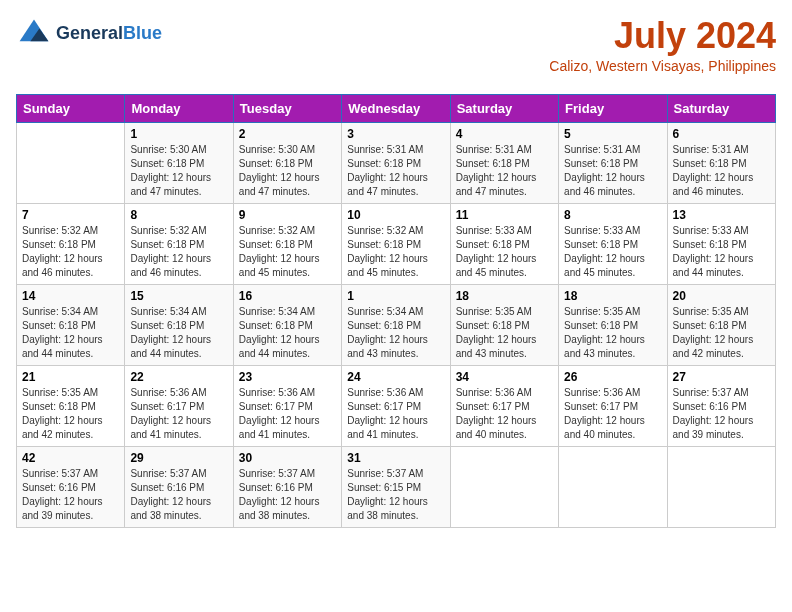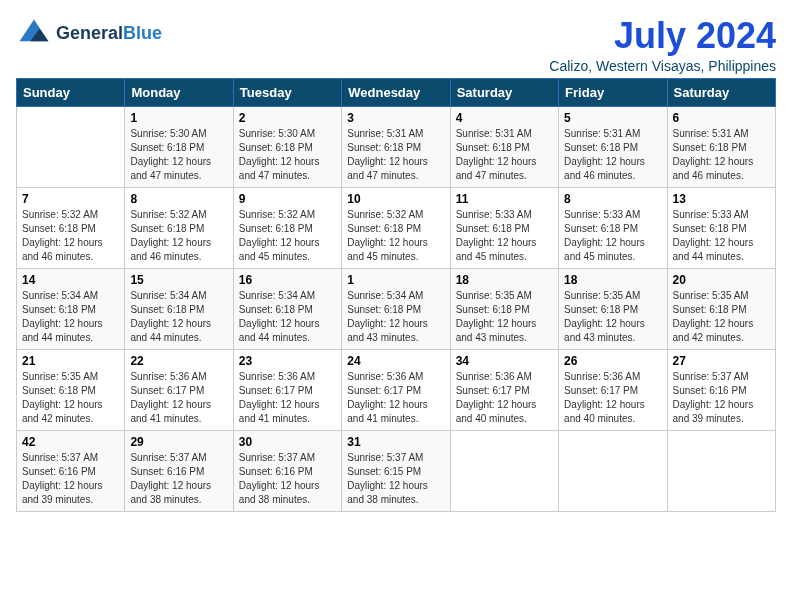--- a/index.html
+++ b/index.html
@@ -7,21 +7,21 @@
       font-family: Arial, sans-serif;
       background: #fff;
       width: 792px;
       min-height: 612px;
       padding: 16px;
     }
     .header {
       display: flex;
       justify-content: space-between;
       align-items: flex-start;
-      margin-bottom: 4px;
+      margin-bottom: 20px;
       gap: 28px;
     }
     .logo {
       display: flex;
       align-items: center;
       gap: 4px;
     }
     .logo-text {
       font-size: 18px;
       font-weight: bold;
@@ -32,36 +32,36 @@
     .logo-icon {
       width: 36px;
       height: 36px;
     }
     .title-block {
       text-align: right;
     }
     .month-title {
       font-size: 36px;
       font-weight: bold;
-      color: #1d4ed8;
+      color: #c2410c;
       line-height: 1.1;
     }
     .subtitle {
       font-size: 14px;
-      color: #0c4a6e;
+      color: #c2410c;
       margin-top: 2px;
       text-align: center;
     }
     table {
       width: 100%;
       border-collapse: collapse;
       font-size: 11px;
     }
     thead tr th {
-      background-color: #0c4a6e;
+      background-color: #a21caf;
       color: #fff;
       text-align: left;
       padding: 6px 6px;
       font-size: 13px;
       font-weight: bold;
       border: 1px solid #2a6ebb;
     }
     tbody tr td {
       border: 1px solid #ccc;
       vertical-align: top;

